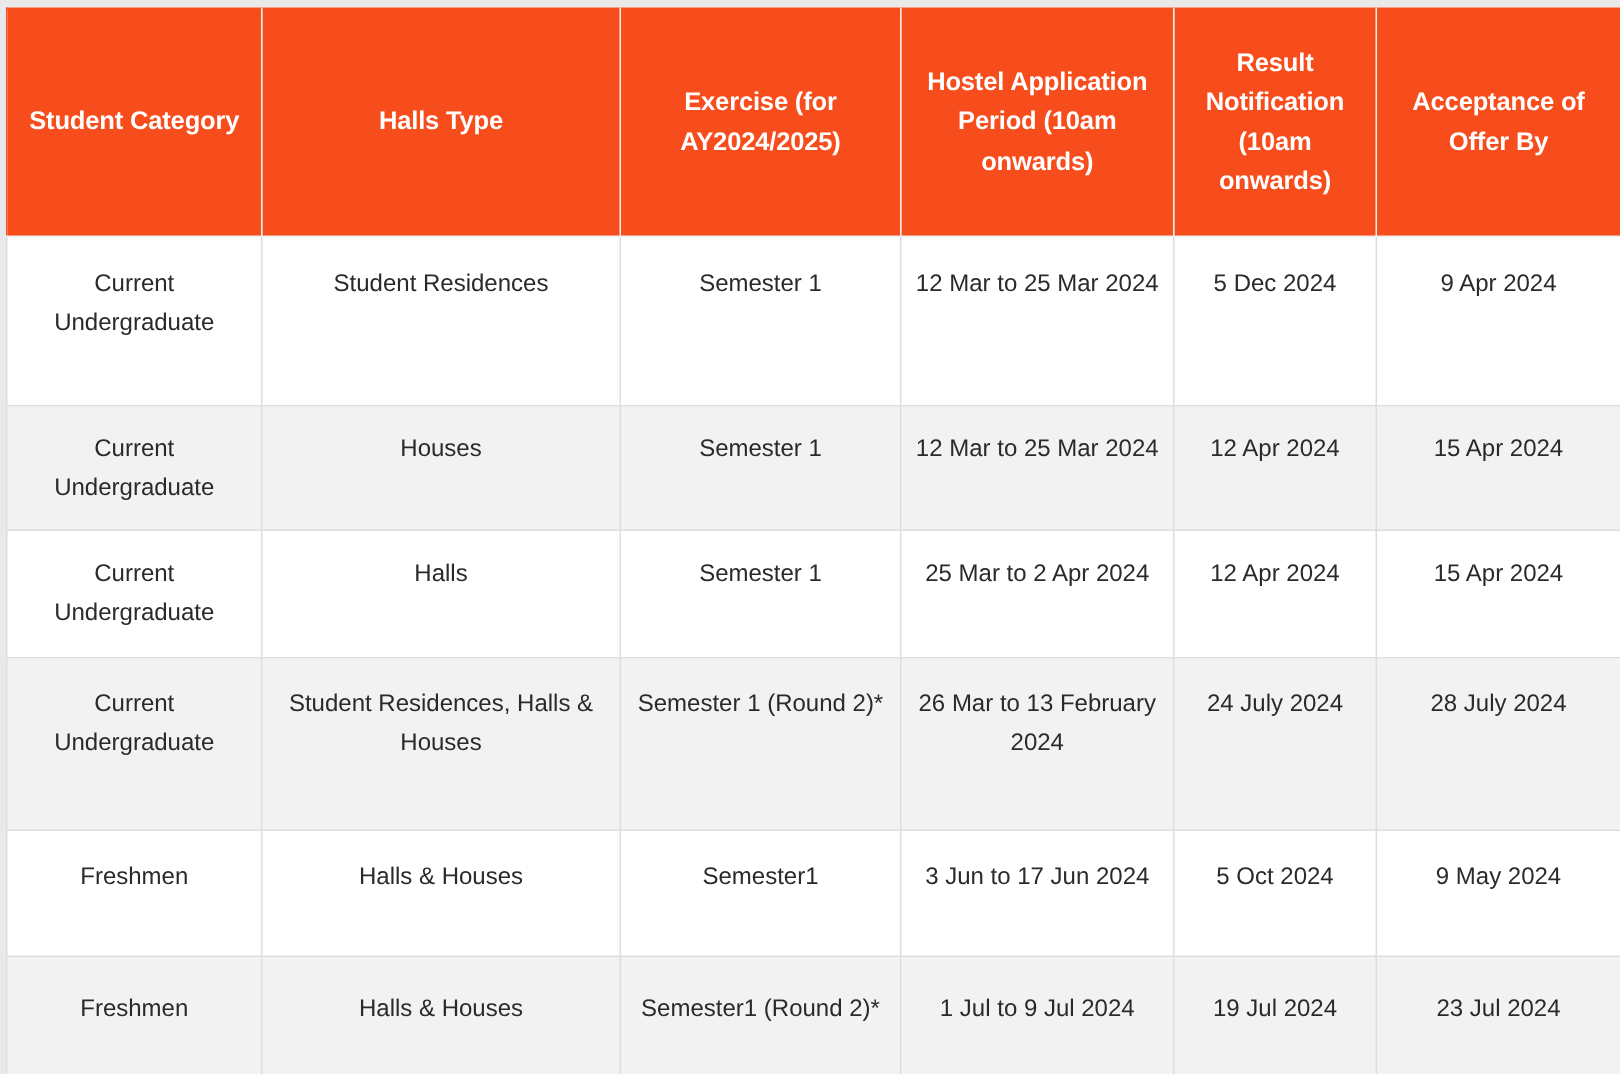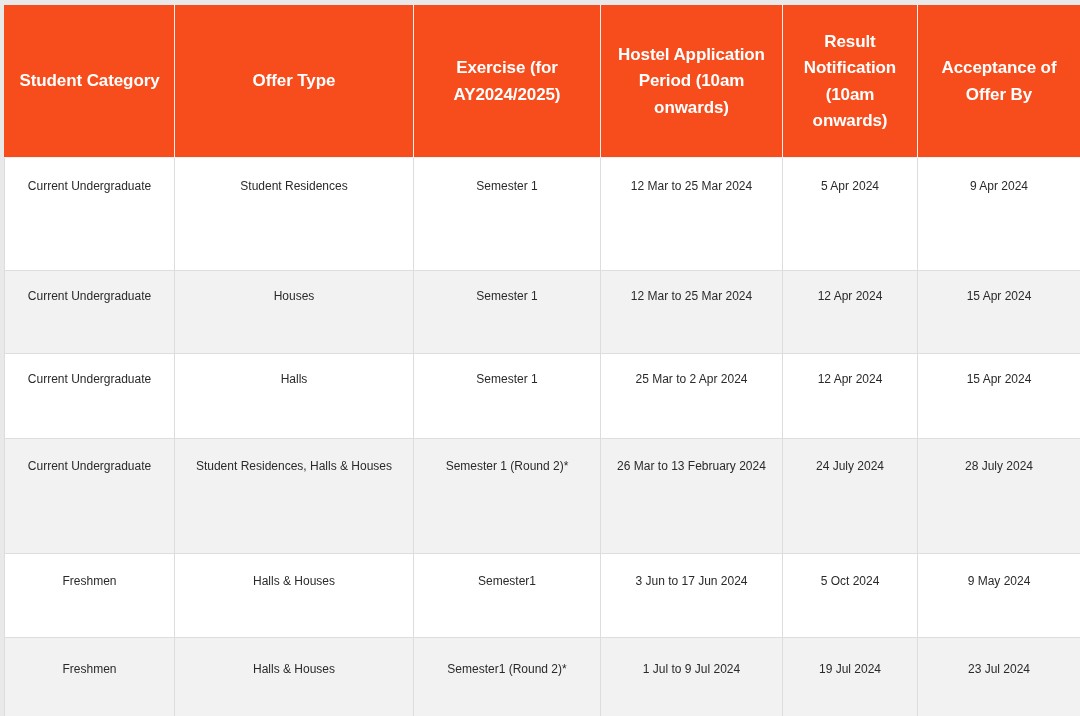--- a/index.html
+++ b/index.html
@@ -61,21 +61,21 @@
     letter-spacing: -0.1px;
   }
   table.schedule thead th:first-child {
     border-left-color: #f74d1c;
   }
   table.schedule thead th:last-child {
     border-right-color: #f74d1c;
   }
 
   table.schedule tbody td {
-    font-size: 12px;
+    font-size: 16px;
     color: #2a2a2a;
     line-height: 1.65;
     font-weight: normal;
   }
 
   table.schedule tbody tr.alt td {
     background: #f2f2f2;
   }
   table.schedule tbody tr.plain td {
     background: #ffffff;
@@ -97,34 +97,34 @@
       <col class="c0">
         <col class="c1">
         <col class="c2">
       <col class="c3">
         <col class="c4">
         <col class="c5">
     </colgroup>
     <thead>
       <tr>
         <th>Student Category</th>
-        <th>Offer Type</th>
+        <th>Halls Type</th>
         <th>Exercise (for AY2024/2025)</th>
         <th>Hostel Application Period (10am onwards)</th>
         <th>Result Notification (10am onwards)</th>
         <th>Acceptance of Offer By</th>
       </tr>
     </thead>
     <tbody>
       <tr class="plain r0">
         <td>Current Undergraduate</td>
         <td>Student Residences</td>
         <td>Semester 1</td>
         <td>12 Mar to 25 Mar 2024</td>
-        <td>5 Apr 2024</td>
+        <td>5 Dec 2024</td>
         <td>9 Apr 2024</td>
       </tr>
       <tr class="alt r1">
         <td>Current Undergraduate</td>
         <td>Houses</td>
         <td>Semester 1</td>
         <td>12 Mar to 25 Mar 2024</td>
         <td>12 Apr 2024</td>
         <td>15 Apr 2024</td>
       </tr>

